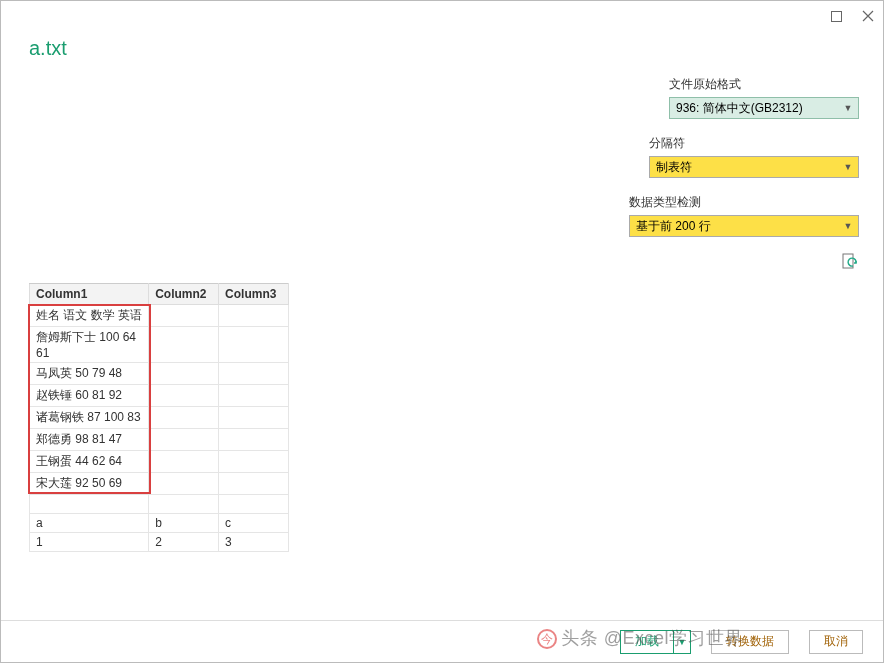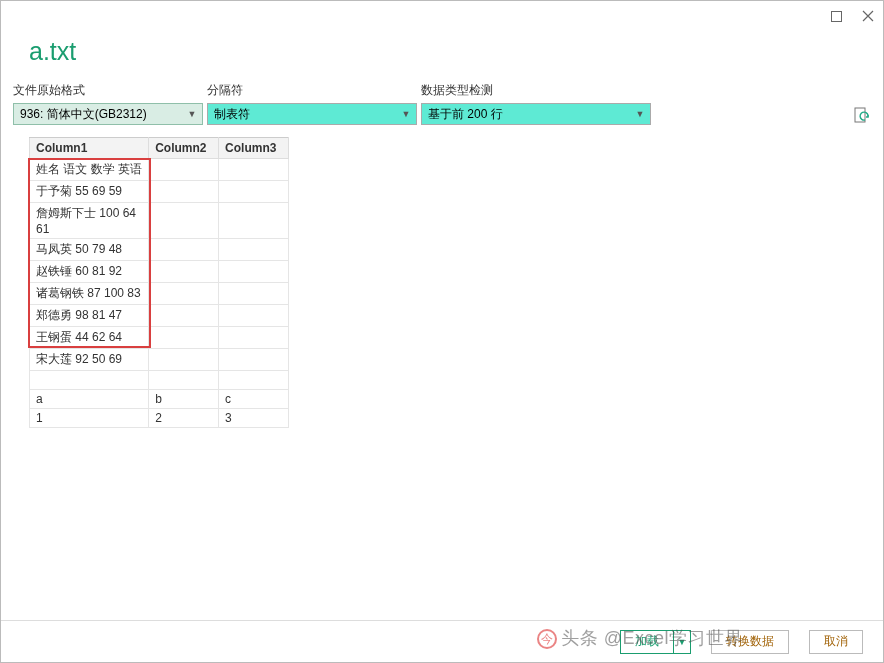--- a/index.html
+++ b/index.html
@@ -29,46 +29,47 @@
     }
     .titlebar .sys-btn {
       width: 14px; height: 14px;
       display: flex; align-items: center; justify-content: center;
       color: #666;
       cursor: pointer;
     }
     .title-row {
       padding: 6px 28px 16px;
       color: #1a9d6f;
-      font-size: 25px;
+      font-size: 20px;
       font-weight: normal;
     }
     .controls-row {
       display: flex;
-      padding: 0 12px;
-      gap: 4px;
+      padding: 0 24px;
+      gap: 16px;
       align-items: flex-end;
+      flex-direction: column;
     }
     .control-group {
       display: flex;
       flex-direction: column;
       gap: 4px;
     }
     .control-label {
       font-size: 12px;
       color: #333;
     }
     .dropdown {
       height: 22px;
       border: 1px solid #aaa;
       display: flex;
       align-items: center;
       justify-content: space-between;
       padding: 0 2px 0 6px;
-      background: #5eead4;
+      background: #fde047;
       font-size: 12px;
       cursor: pointer;
     }
     .dropdown.green {
       background: #d9ede4;
       border-color: #8fbfa9;
     }
     .dd-arrow {
       width: 16px;
       text-align: center;
@@ -241,25 +242,20 @@
           <th>Column3</th>
         </tr>
       </thead>
       <tbody id="table-body">
           <tr>
             <td class="c1">姓名 语文 数学 英语</td>
             <td class="c2"></td>
             <td class="c3"></td>
           </tr>
           <tr>
-            <td class="c1">于予菊 55 69 59</td>
-            <td class="c2"></td>
-            <td class="c3"></td>
-          </tr>
-          <tr>
             <td class="c1">詹姆斯下士 100 64 61</td>
             <td class="c2"></td>
             <td class="c3"></td>
           </tr>
           <tr>
             <td class="c1">马凤英 50 79 48</td>
             <td class="c2"></td>
             <td class="c3"></td>
           </tr>
           <tr>

